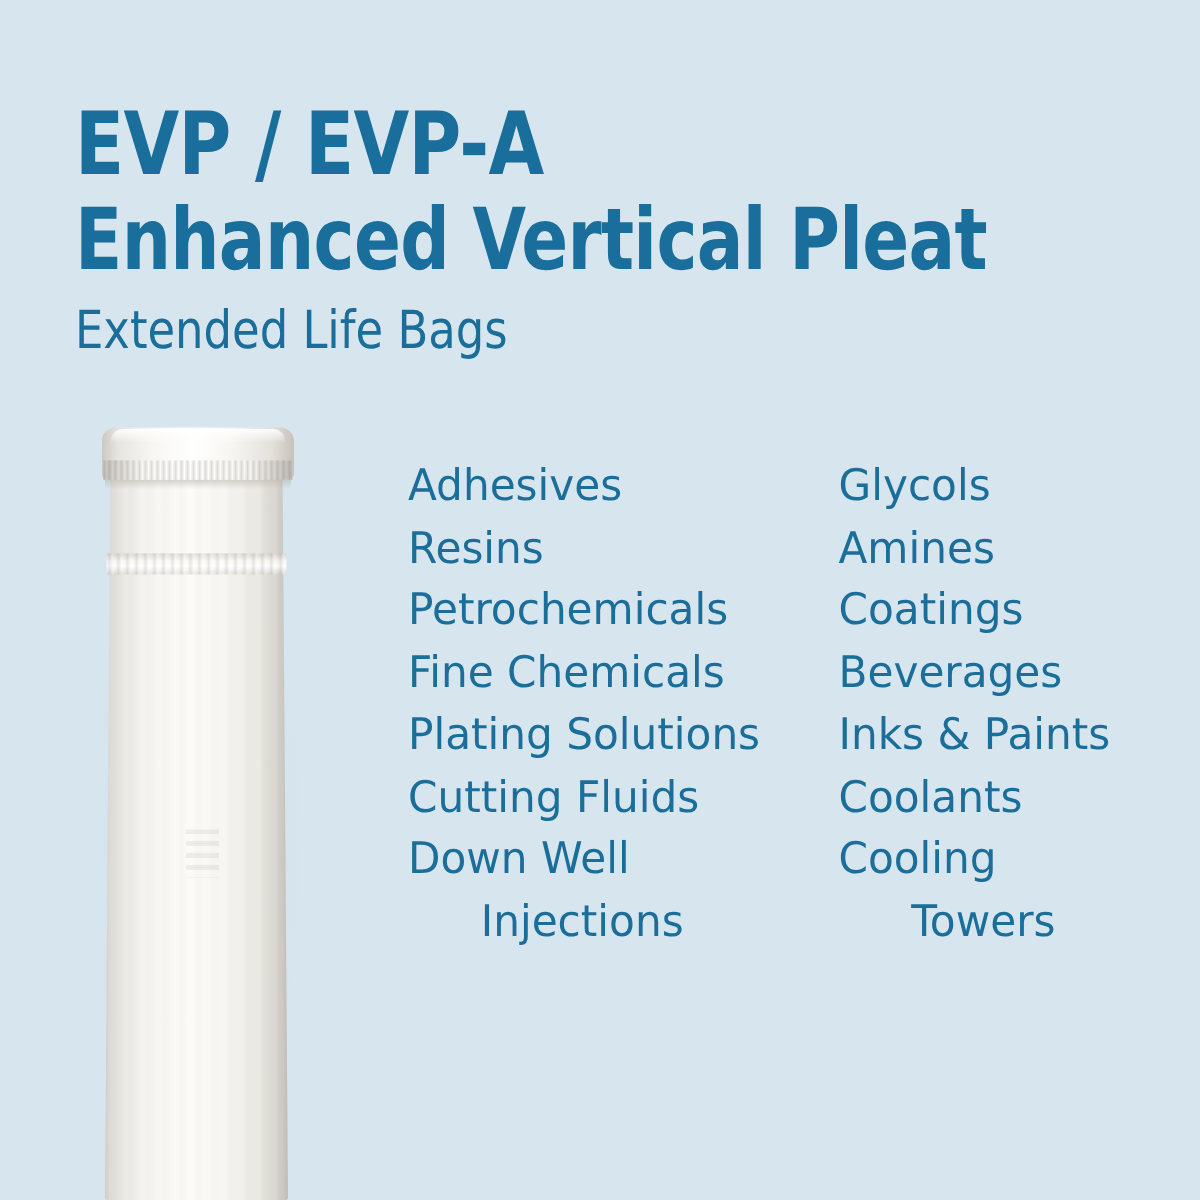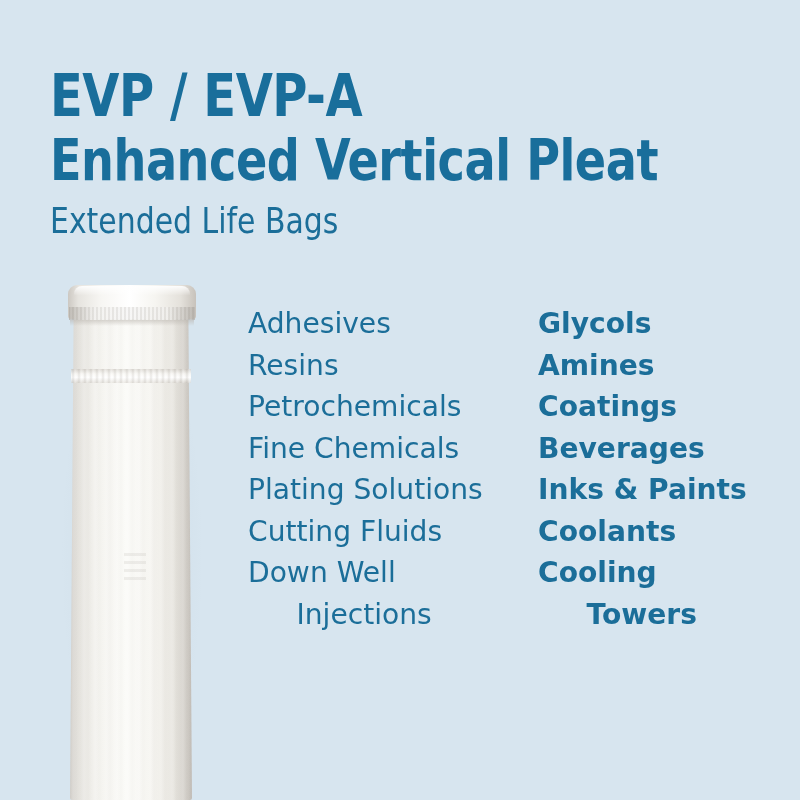--- a/index.html
+++ b/index.html
@@ -60,23 +60,24 @@
     position: absolute;
     left: 248px;
     top: 303px;
     width: 520px;
     display: flex;
     flex-direction: row;
   }
   .apps-col {
     display: flex;
     flex-direction: column;
+    margin-left: 24px;
   }
   .apps-col-left  { width: 290px; }
-  .apps-col-right { width: 230px; font-weight: bold; }
+  .apps-col-right { width: 230px; }
 
   .app-item {
     color: #1b6e99;
     font-family: "DejaVu Sans", sans-serif;
     font-size: 29px;
     line-height: 41.5px;
     white-space: nowrap;
     transform: scaleX(0.97);
     transform-origin: left center;
   }

